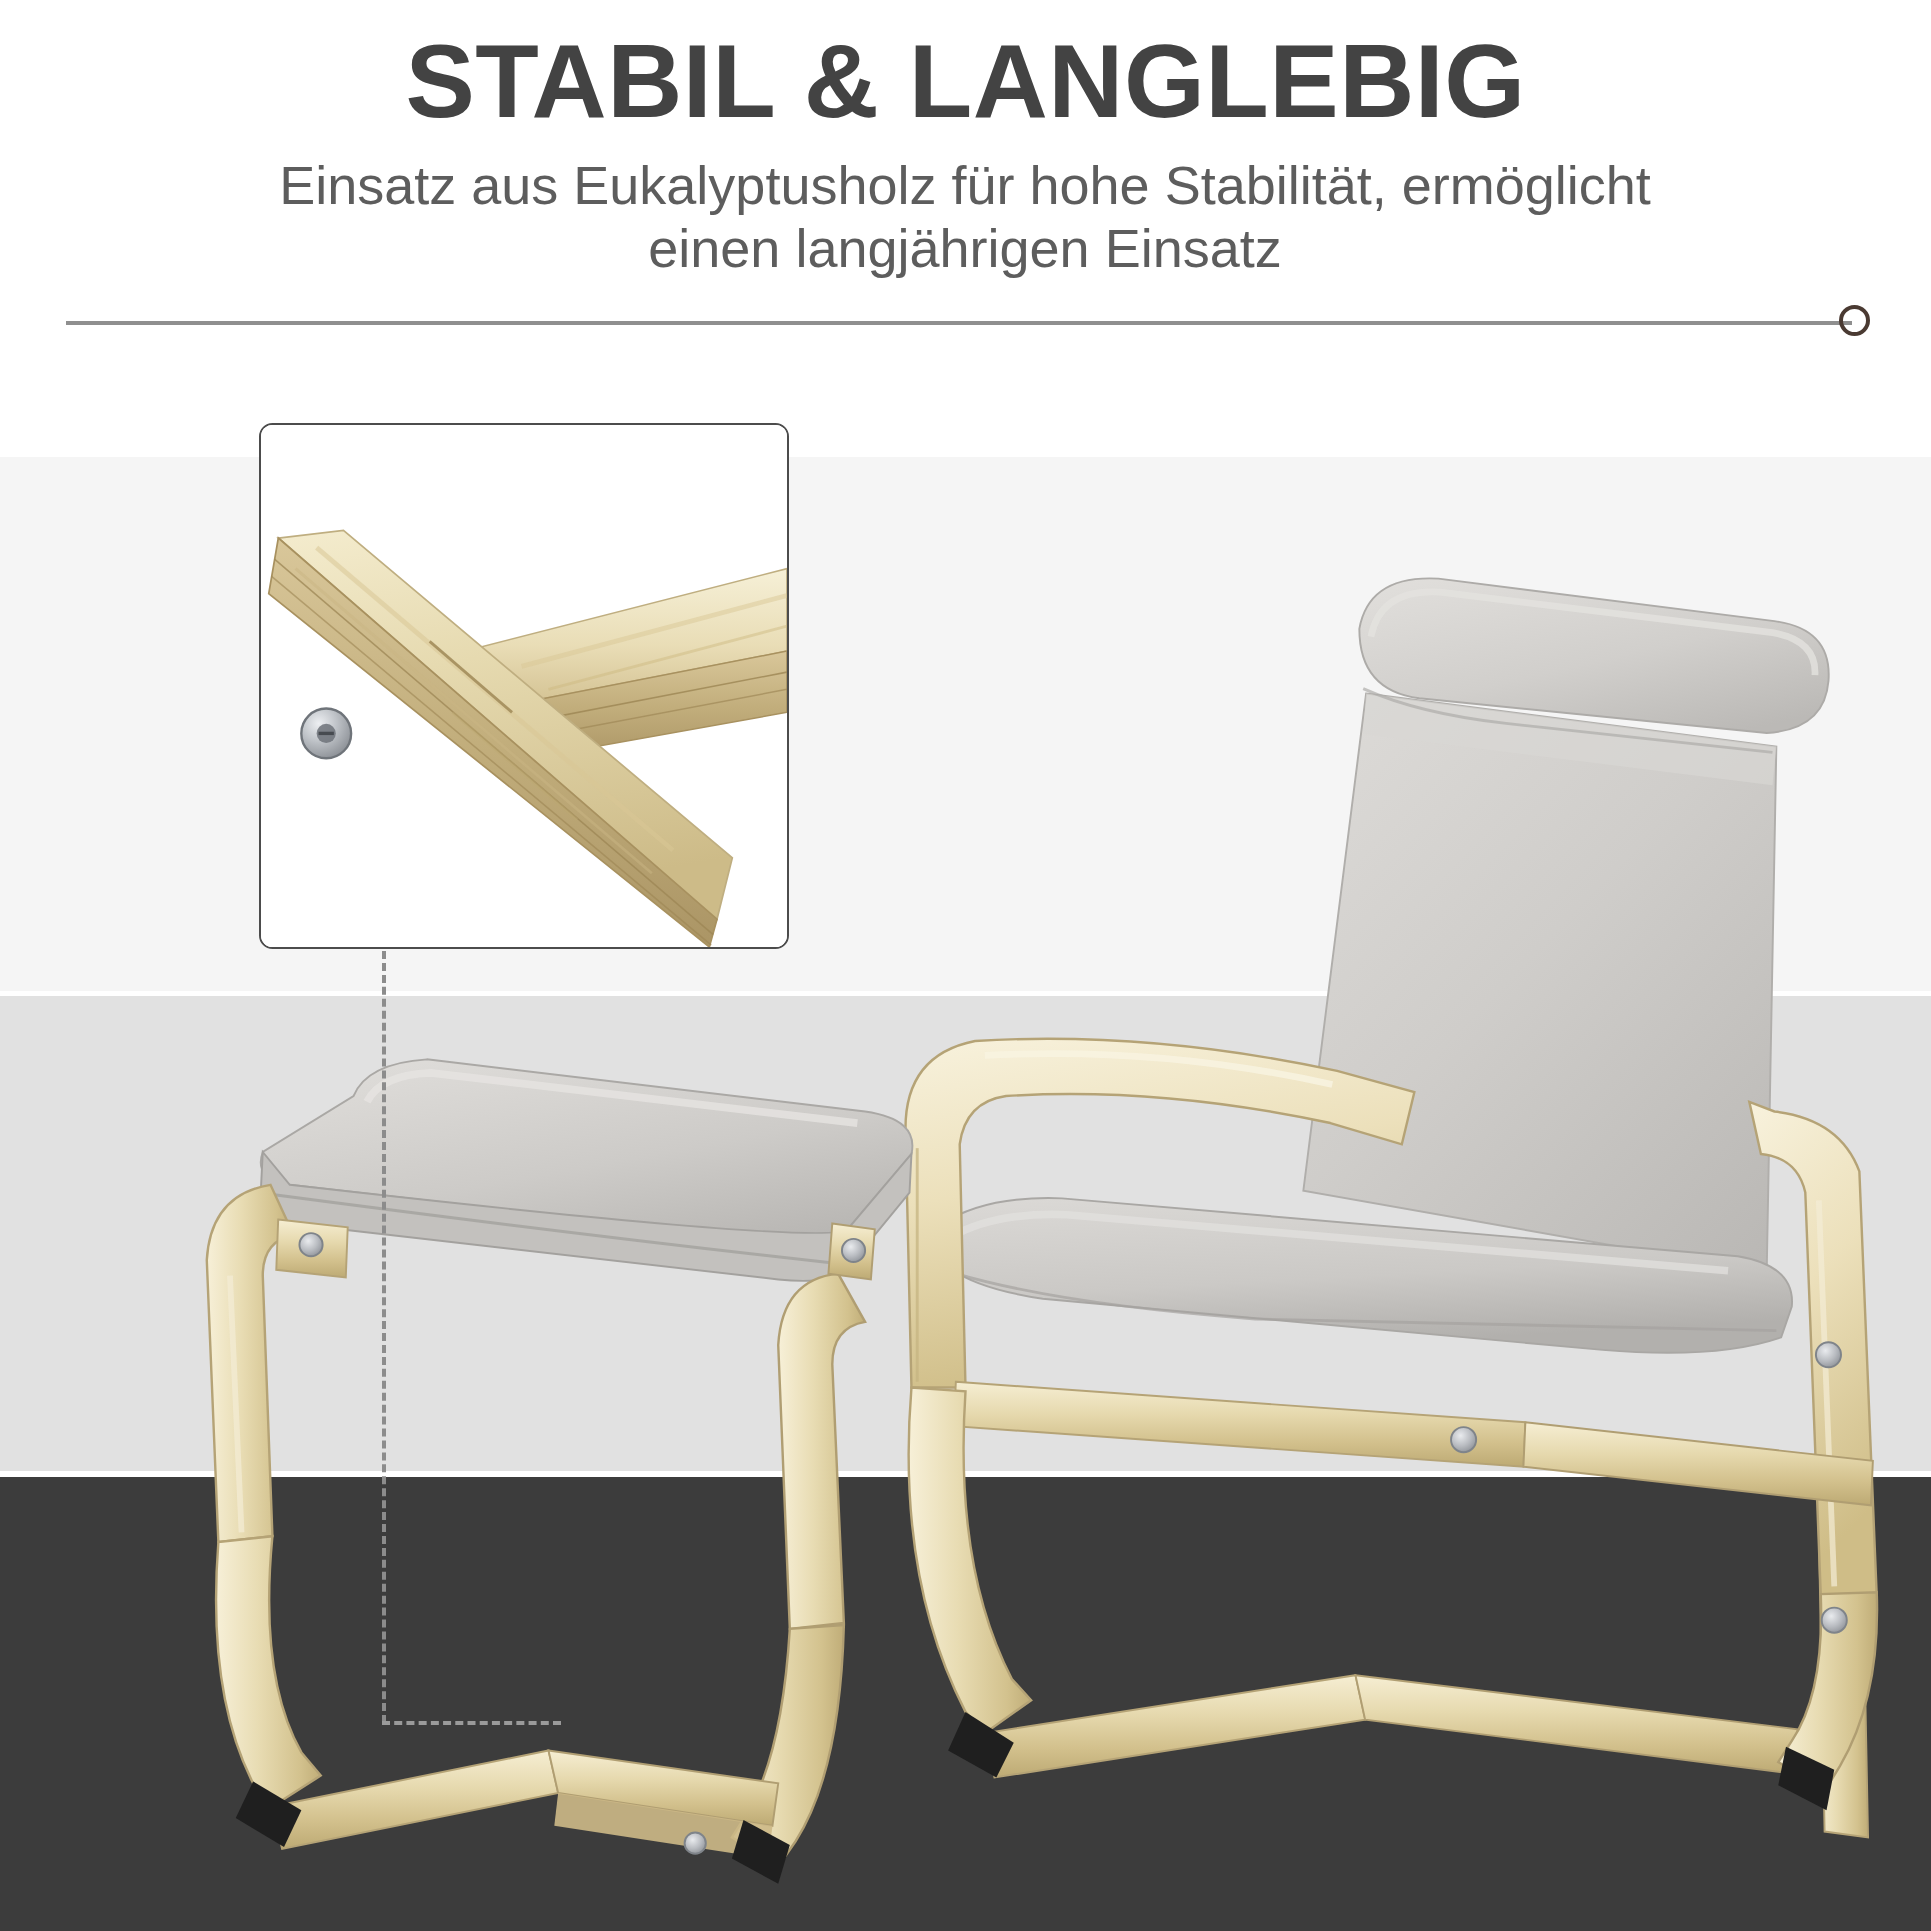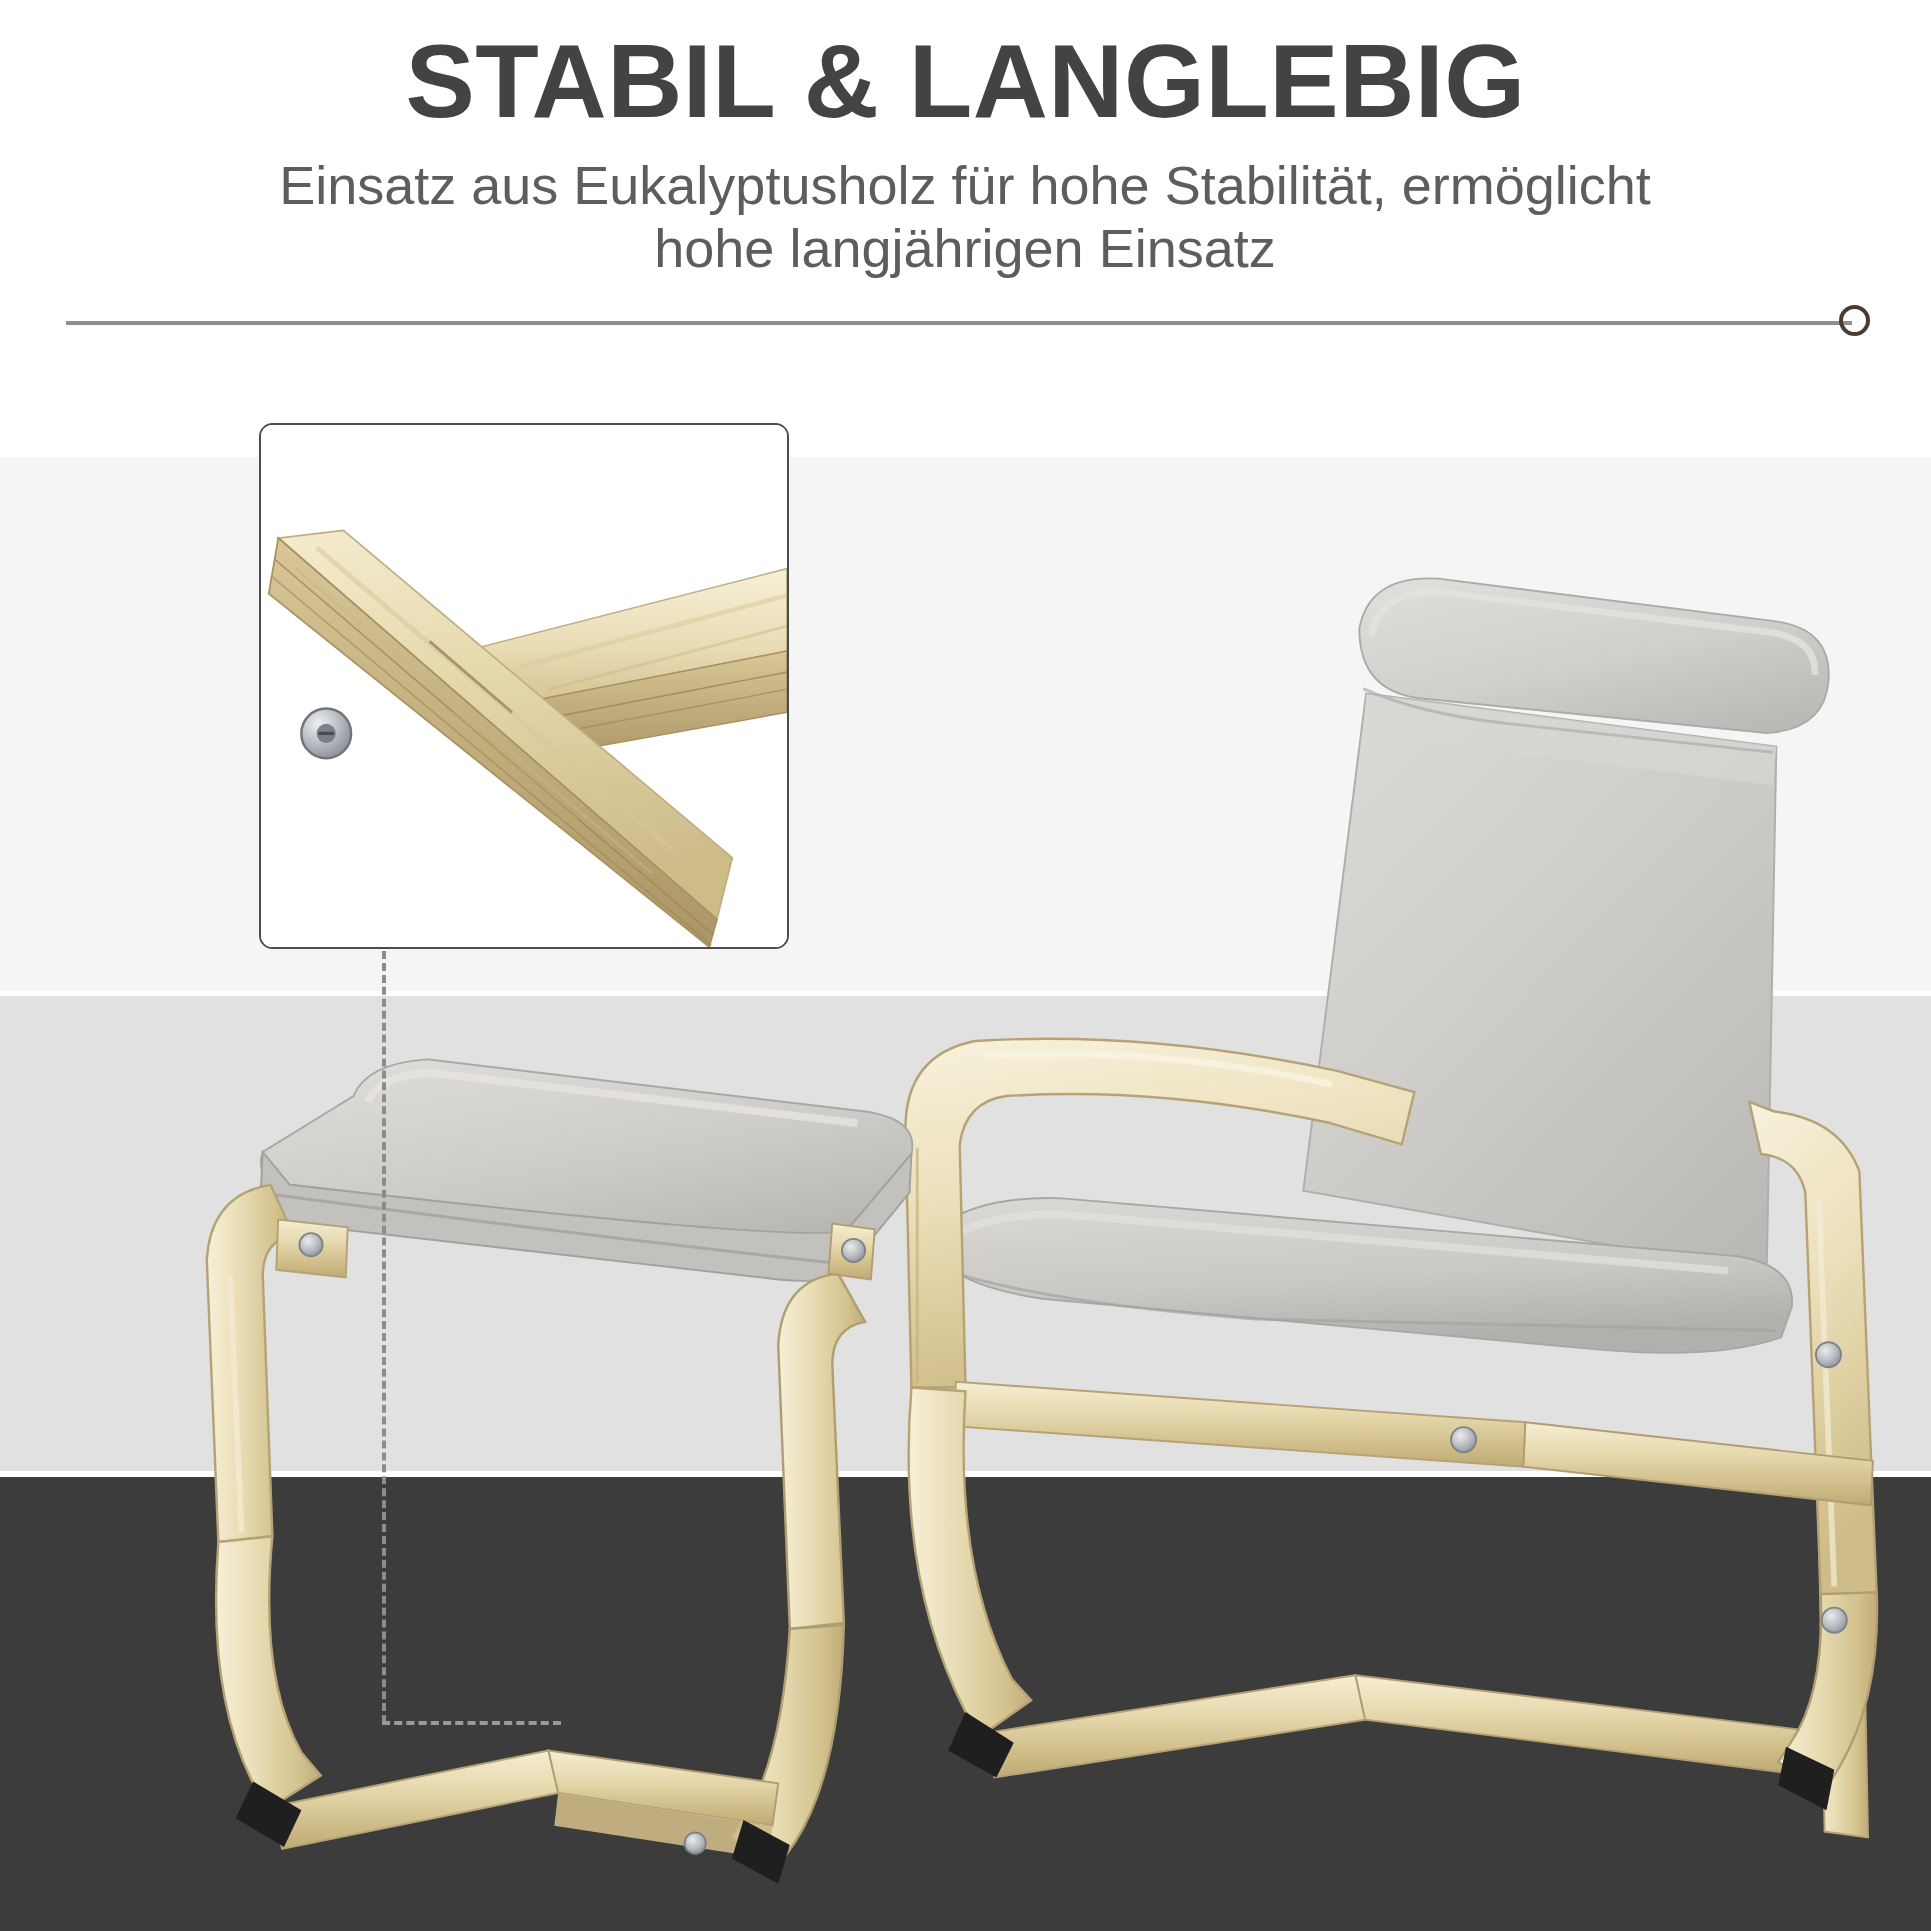--- a/index.html
+++ b/index.html
@@ -80,21 +80,21 @@
 <body>
 
 <div class="stage">
 
   <div class="header">
 
     <div class="title nowrap">STABIL &amp; LANGLEBIG</div>
 
     <div class="subtitle">
       <div>Einsatz aus Eukalyptusholz für hohe Stabilität, ermöglicht</div>
-      <div>hohe langjährigen Einsatz</div>
+      <div>einen langjährigen Einsatz</div>
     </div>
 
     <div class="divider-wrap">
       <div class="divider-line"></div>
       <div class="divider-dot"></div>
     </div>
   </div>
 
   <div class="band band-a"></div>
   <div class="band band-b"></div>

